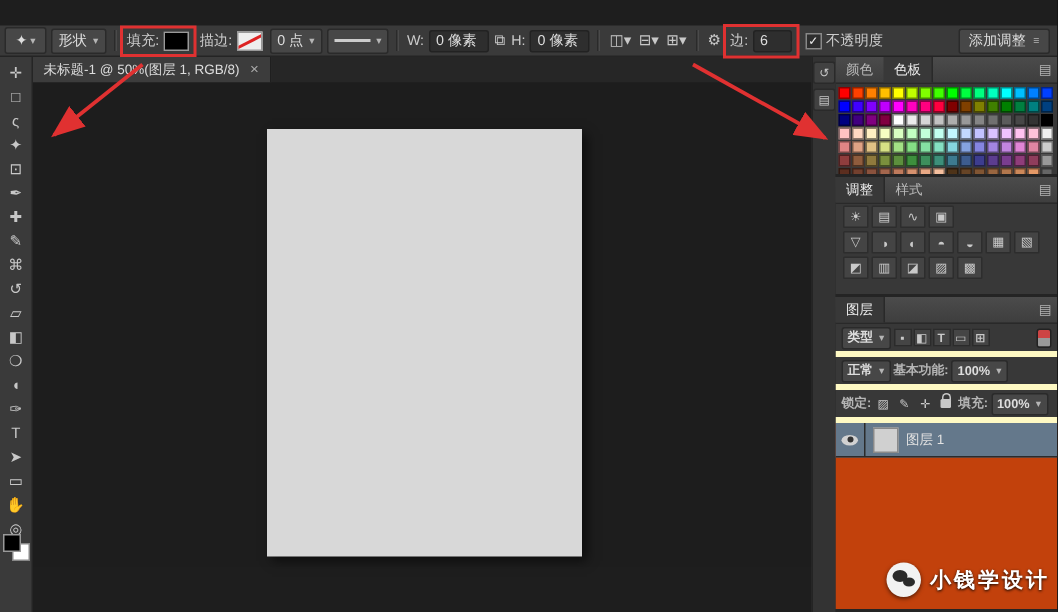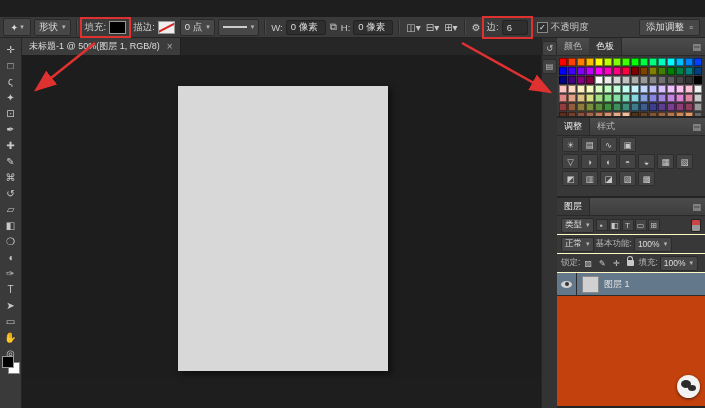--- a/index.html
+++ b/index.html
@@ -64,21 +64,21 @@
   .swatches-panel{height:80px;box-sizing:border-box;overflow:hidden;}
   .swatch-grid{padding:2px 2px;display:grid;grid-template-columns:repeat(16,8px);grid-auto-rows:8px;gap:1px;}
   .swatch{box-sizing:border-box;border:1px solid rgba(0,0,0,.45);}
 
   .adjustments-panel{height:80px;box-sizing:border-box;overflow:hidden;}
   .adj-title{font-size:8.5px;color:#bdbdbd;padding:2px 6px 1px;}
   .adj-row{display:flex;gap:2px;padding:1px 5px;height:15px;align-items:center;}
   .adj-icon{width:15px;height:13px;background:#444;border:1px solid #2d2d2d;color:#c9c9c9;font-size:8.5px;display:flex;align-items:center;justify-content:center;border-radius:1px;}
 
   .layers-panel{flex:1;display:flex;flex-direction:column;overflow:hidden;}
-  .lp-row{display:flex;align-items:center;gap:2px;padding:0 4px;height:18px;border-bottom:1px solid #fef9c3;font-size:8.5px;color:#c3c3c3;white-space:nowrap;}
+  .lp-row{display:flex;align-items:center;gap:2px;padding:0 4px;height:18px;border-bottom:4px solid #fef9c3;font-size:8.5px;color:#c3c3c3;white-space:nowrap;font-weight:bold;}
   .dropdown.small{height:13px;padding:0 3px;font-size:8.5px;}
   .dropdown.tiny{height:13px;padding:0 3px;font-size:8.5px;min-width:30px;}
   .lbl{font-size:8.5px;color:#b5b5b5;}
   .filter-icons{display:flex;gap:1px;}
   .lfi{width:12px;height:12px;background:#454545;border:1px solid #2b2b2b;color:#c9c9c9;font-size:8px;display:inline-flex;align-items:center;justify-content:center;box-sizing:border-box;}
   .filter-switch{width:8px;height:11px;margin-left:auto;background:linear-gradient(#c44 50%,#999 50%);border:1px solid #222;border-radius:2px;}
   .lock-mini{width:12px;height:12px;display:inline-flex;align-items:center;justify-content:center;font-size:8px;color:#c9c9c9;}
 
   .layer-list{flex:1;background:#c2410c;}
   .layer-row{display:flex;align-items:center;height:22px;border-bottom:1px solid #2b2b2b;padding-right:4px;}
@@ -409,20 +409,21 @@
             </div>
             <div class="layer-thumb" style="background: rgb(208, 208, 208);"></div>
             <span class="layer-name">图层 1</span>
           </div>
         </div>
     </div>
   </div>
 
   <div class="watermark">
     <div class="wechat-icon"></div>
+    <span class="watermark-text">小钱学设计</span>
   </div>
 
   <svg class="annotations" width="705" height="408" viewBox="0 0 705 408">
     <defs>
       <marker id="arrowhead" markerWidth="9" markerHeight="7" refX="8" refY="3.5" orient="auto">
         <polygon points="0 0, 9 3.5, 0 7" fill="#e03131"></polygon>
       </marker>
     </defs>
     <line x1="95" y1="43" x2="36" y2="90" stroke="#e03131" stroke-width="2.5" marker-end="url(#arrowhead)"></line>
     <line x1="462" y1="43" x2="550" y2="92" stroke="#e03131" stroke-width="2.5" marker-end="url(#arrowhead)"></line>

